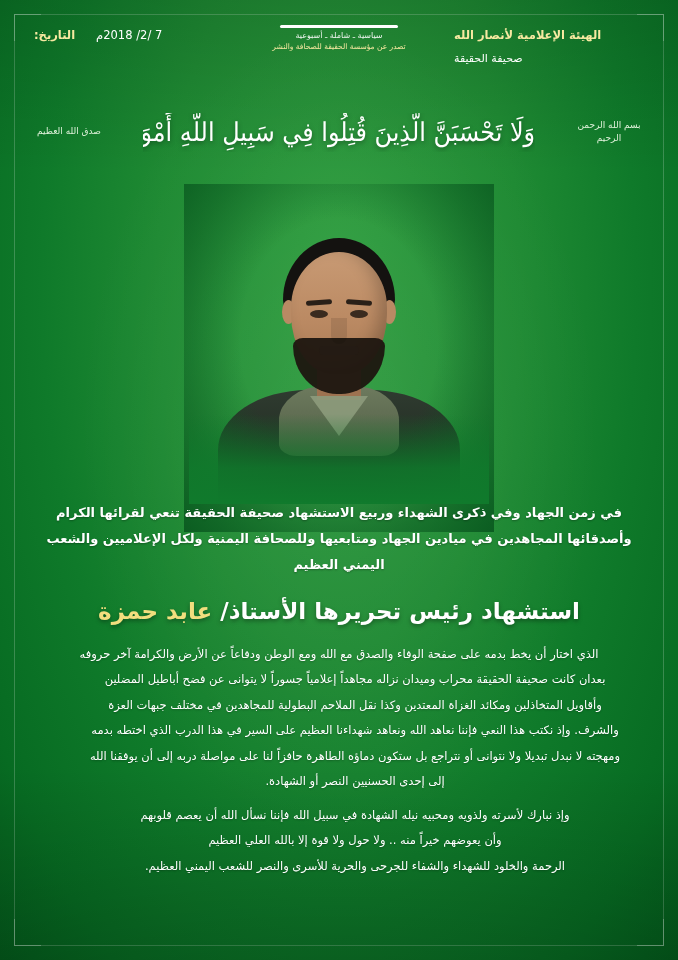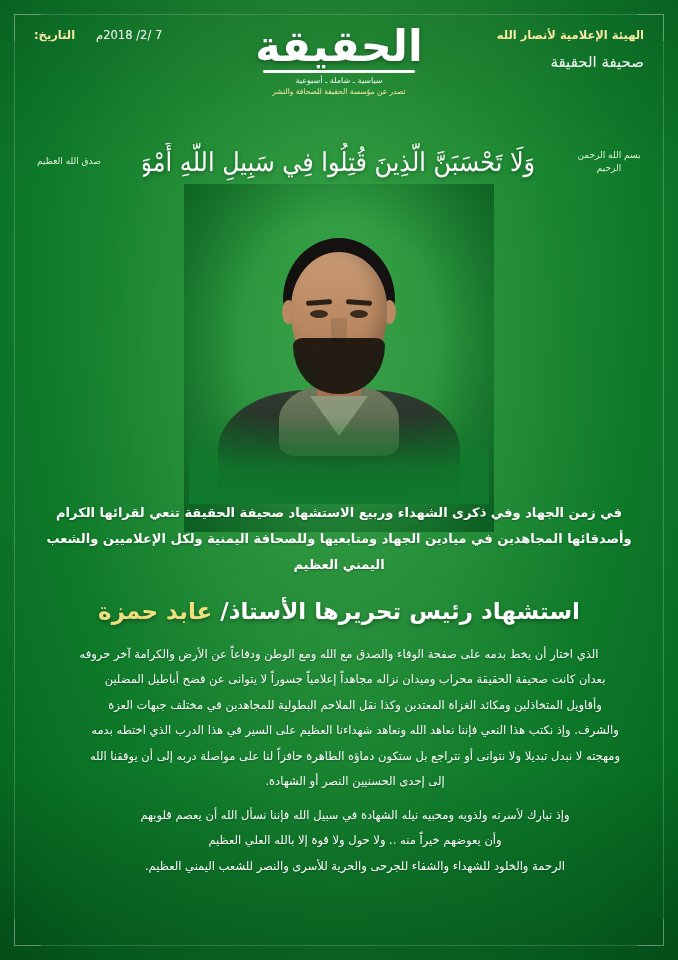--- a/index.html
+++ b/index.html
@@ -48,35 +48,35 @@
     justify-content: space-between;
     padding: 26px 34px 0 34px;
     box-sizing: border-box;
   }
   .header-side {
     width: 190px;
     color: #f3e7a8;
     line-height: 1.65;
   }
   .header-right {
-    text-align: right;
+    text-align: left;
   }
   .header-left {
     text-align: left;
     color: #ffffff;
   }
   .org-line {
     font-size: 11.5px;
     font-weight: bold;
     color: #f7e9a1;
     letter-spacing: 0;
     white-space: nowrap;
   }
   .org-sub {
-    font-size: 15px;
+    font-size: 11px;
     color: #ffffff;
     margin-top: 5px;
   }
   .date-row {
     display: flex;
     flex-direction: row-reverse;
     justify-content: flex-start;
     align-items: baseline;
     gap: 21px;
     font-size: 11.5px;
@@ -387,21 +387,20 @@
 
   <div class="header">
 
     <div class="header-side header-right">
       <div class="org-line">الهيئة الإعلامية لأنصار الله</div>
       <div class="org-sub">صحيفة الحقيقة</div>
     </div>
 
     <div class="masthead">
       <div class="masthead-box">
-        <div class="masthead-title">الحقيقة</div>
         <div class="masthead-underline"></div>
         <div class="masthead-sub">سياسية ـ شاملة ـ أسبوعية</div>
         <div class="masthead-sub2">تصدر عن مؤسسة الحقيقة للصحافة والنشر</div>
       </div>
     </div>
 
     <div class="header-side header-left">
       <div class="date-row">
         <span class="date-label">التاريخ:</span>
         <span class="date-value">7 /2/ 2018م</span>

